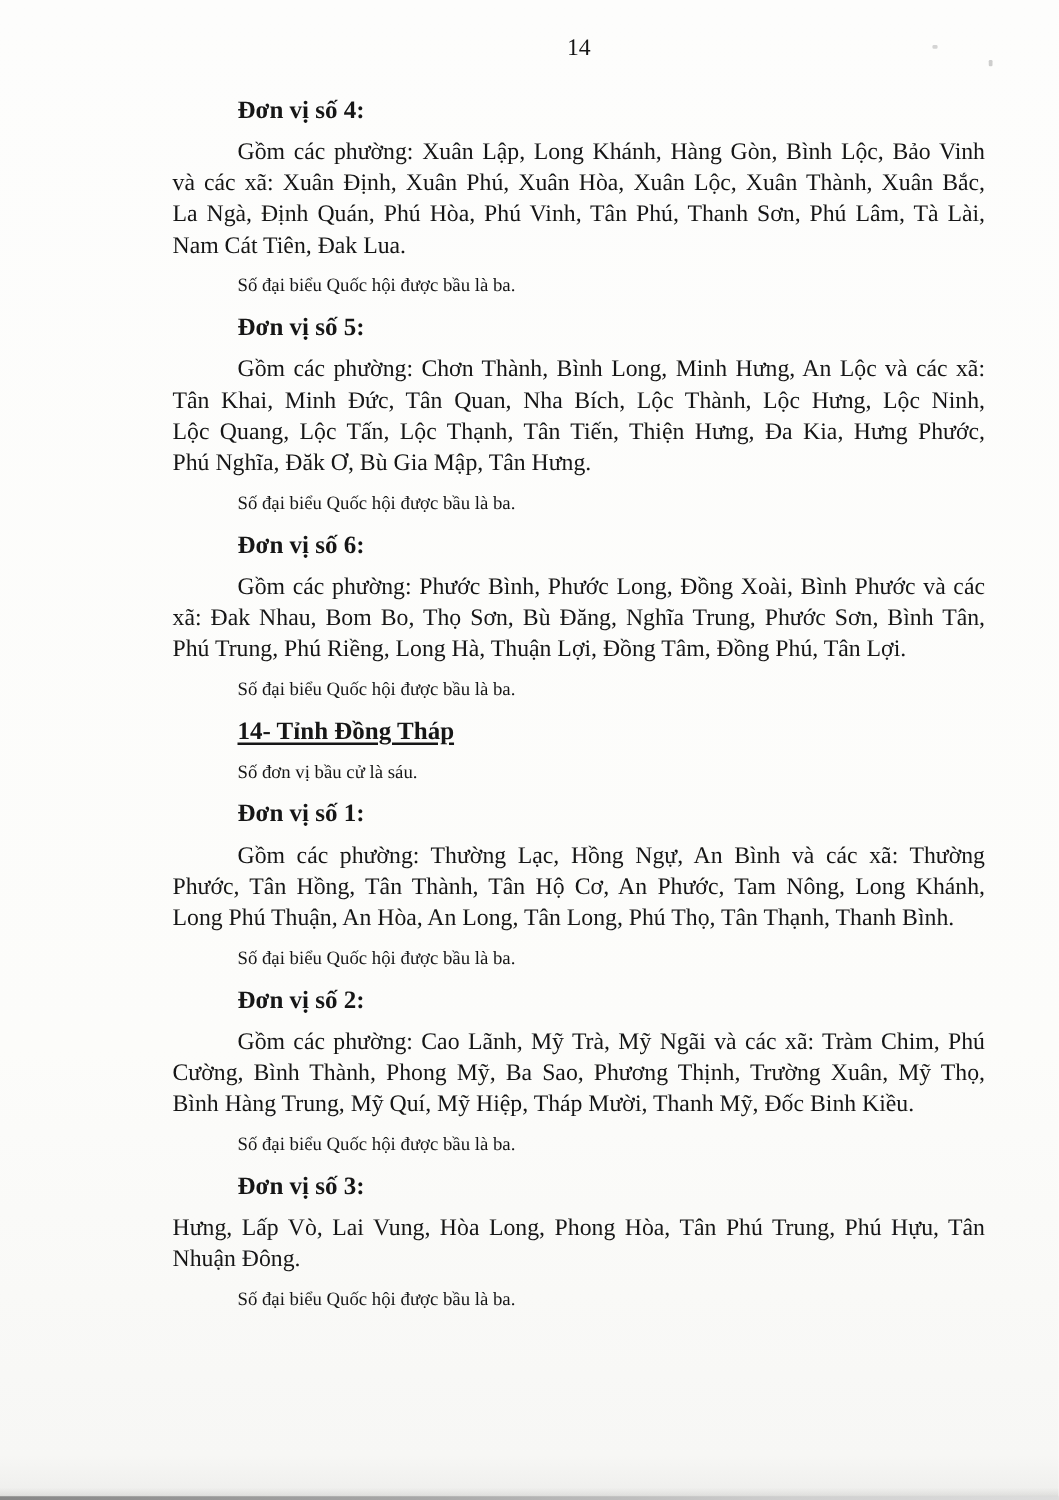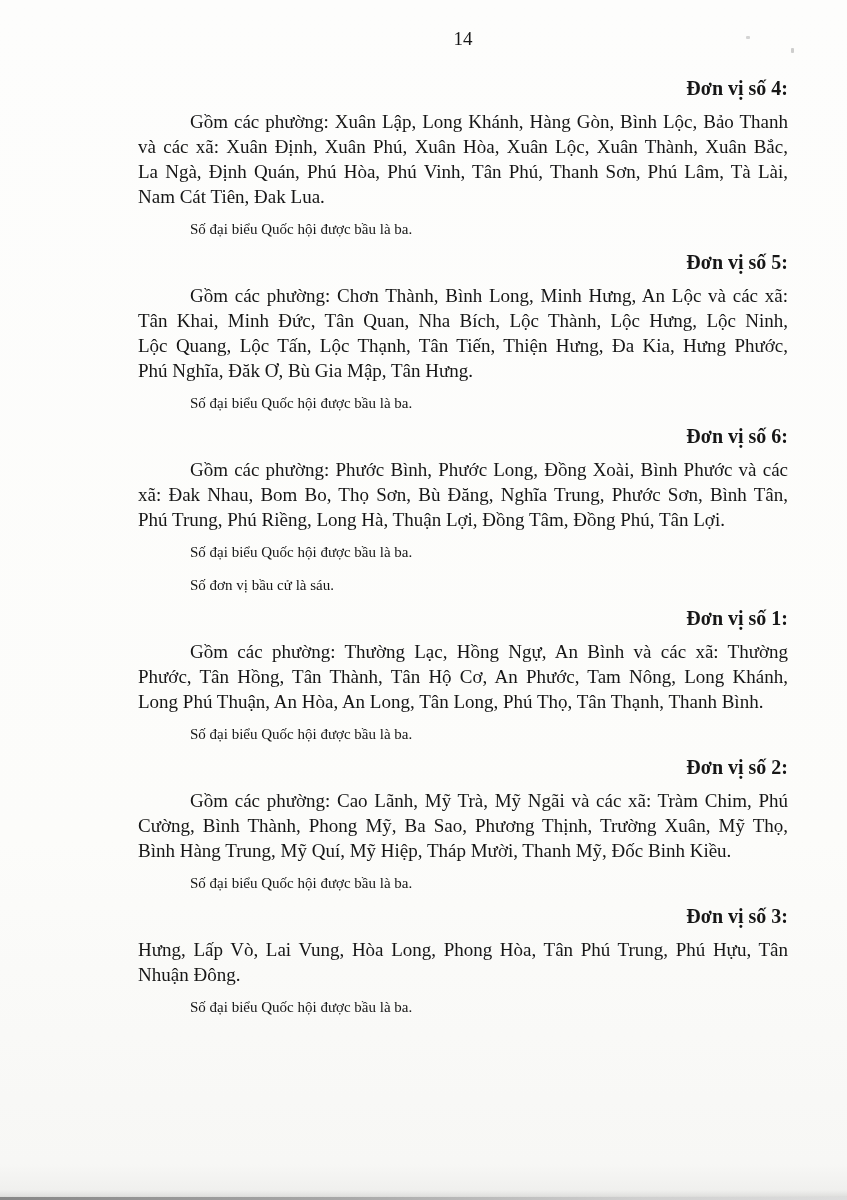--- a/index.html
+++ b/index.html
@@ -8,21 +8,21 @@
   .page {
     position: relative;
     width: 847px; height: 1200px;
     background: linear-gradient(180deg, #fdfdfc 0%, #fcfcfa 70%, #f7f7f5 97%, #ededeb 100%);
     font-family: "Liberation Serif", "DejaVu Serif", serif;
     color: #161616;
     overflow: hidden;
   }
   .body-col { position: absolute; left: 138px; top: 26px; width: 650px; }
   .page-number { text-align: center; font-size: 19px; line-height: 25px; margin-bottom: 25px; }
-  .unit-heading { font-weight: bold; font-size: 20px; line-height: 25px; text-indent: 52px; margin-top: 8px; text-align: right; }
+  .unit-heading { font-weight: bold; font-size: 20px; line-height: 25px; text-indent: 52px; margin-top: 8px; }
   .province-heading {
     font-weight: bold; font-size: 20px; line-height: 25px; text-indent: 52px; margin-top: 8px;
   }
   .province-heading .u {
     text-decoration: underline;
     text-decoration-thickness: 2px;
     text-underline-offset: 3px;
   }
   .para { margin-top: 8px; }
   .line { font-size: 19px; line-height: 25px; }
@@ -45,21 +45,21 @@
 </head>
 <body>
 
 <div class="page">
   <div class="body-col">
 
     <div class="page-number">14</div>
 
     <div class="unit-heading">Đơn vị số 4:</div>
     <div class="para">
-      <div class="line first jline">Gồm các phường: Xuân Lập, Long Khánh, Hàng Gòn, Bình Lộc, Bảo Thanh</div>
+      <div class="line first jline">Gồm các phường: Xuân Lập, Long Khánh, Hàng Gòn, Bình Lộc, Bảo Vinh</div>
       <div class="line jline">và các xã: Xuân Định, Xuân Phú, Xuân Hòa, Xuân Lộc, Xuân Thành, Xuân Bắc,</div>
       <div class="line jline">La Ngà, Định Quán, Phú Hòa, Phú Vinh, Tân Phú, Thanh Sơn, Phú Lâm, Tà Lài,</div>
       <div class="line lline">Nam Cát Tiên, Đak Lua.</div>
     </div>
     <div class="note">Số đại biểu Quốc hội được bầu là ba.</div>
 
     <div class="unit-heading">Đơn vị số 5:</div>
     <div class="para">
       <div class="line first jline">Gồm các phường: Chơn Thành, Bình Long, Minh Hưng, An Lộc và các xã:</div>
       <div class="line jline">Tân Khai, Minh Đức, Tân Quan, Nha Bích, Lộc Thành, Lộc Hưng, Lộc Ninh,</div>
@@ -69,20 +69,21 @@
     <div class="note">Số đại biểu Quốc hội được bầu là ba.</div>
 
     <div class="unit-heading">Đơn vị số 6:</div>
     <div class="para">
       <div class="line first jline">Gồm các phường: Phước Bình, Phước Long, Đồng Xoài, Bình Phước và các</div>
       <div class="line jline">xã: Đak Nhau, Bom Bo, Thọ Sơn, Bù Đăng, Nghĩa Trung, Phước Sơn, Bình Tân,</div>
       <div class="line lline">Phú Trung, Phú Riềng, Long Hà, Thuận Lợi, Đồng Tâm, Đồng Phú, Tân Lợi.</div>
     </div>
     <div class="note">Số đại biểu Quốc hội được bầu là ba.</div>
 
+    <div class="province-heading"><span class="u">14- Tỉnh Đồng Tháp</span></div>
     <div class="note">Số đơn vị bầu cử là sáu.</div>
 
     <div class="unit-heading">Đơn vị số 1:</div>
     <div class="para">
       <div class="line first jline">Gồm các phường: Thường Lạc, Hồng Ngự, An Bình và các xã: Thường</div>
       <div class="line jline">Phước, Tân Hồng, Tân Thành, Tân Hộ Cơ, An Phước, Tam Nông, Long Khánh,</div>
       <div class="line lline">Long Phú Thuận, An Hòa, An Long, Tân Long, Phú Thọ, Tân Thạnh, Thanh Bình.</div>
     </div>
     <div class="note">Số đại biểu Quốc hội được bầu là ba.</div>
 

